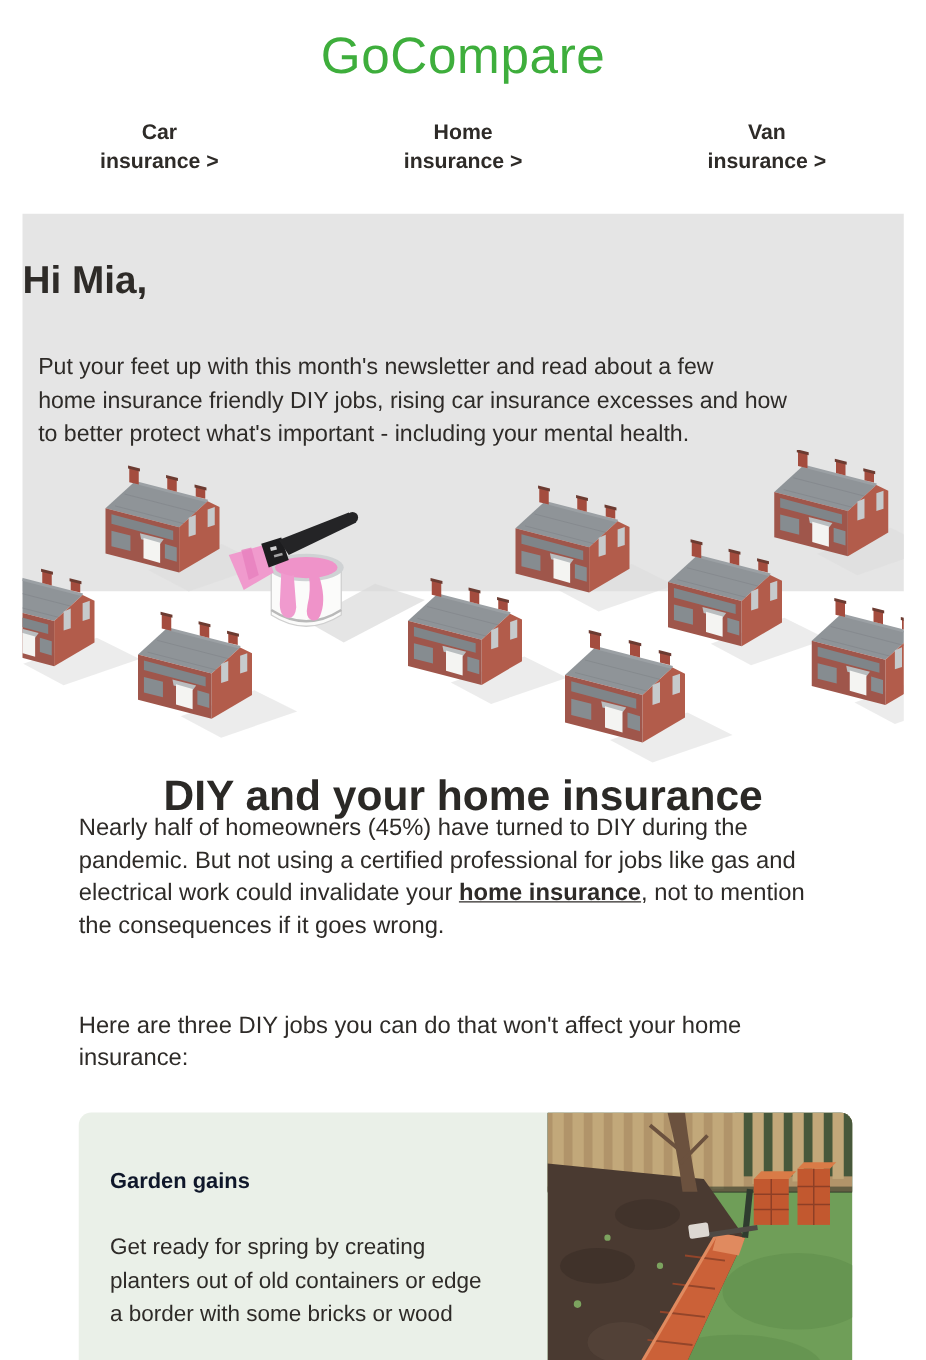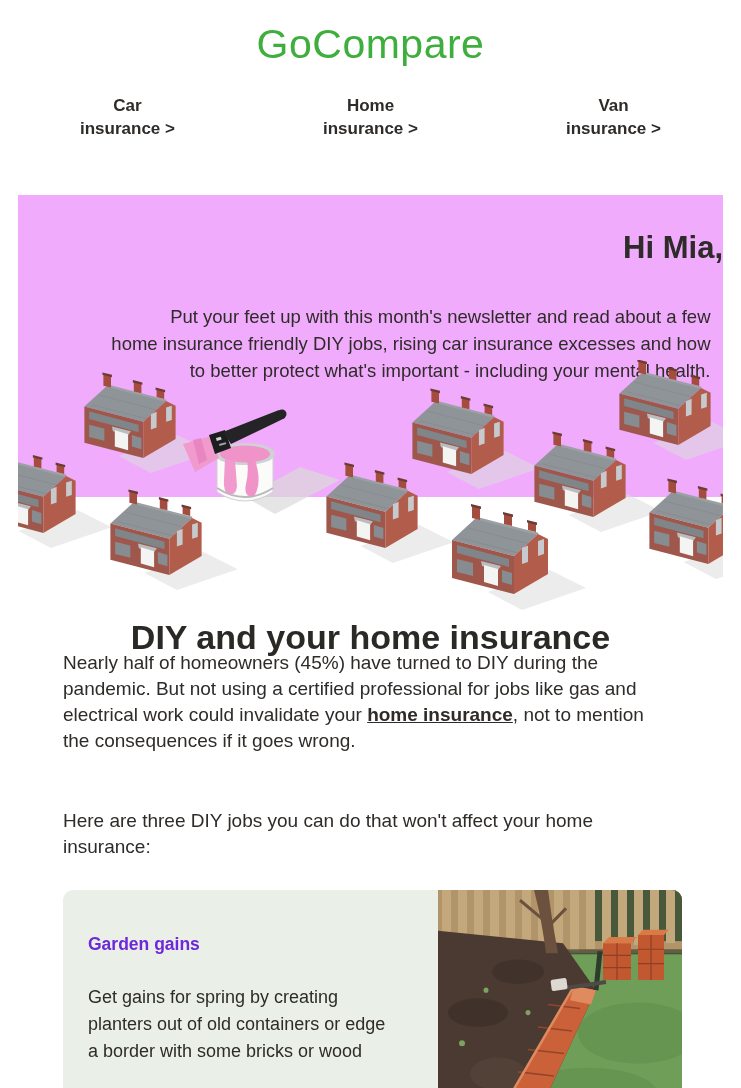--- a/index.html
+++ b/index.html
@@ -3,33 +3,33 @@
 <meta charset="utf-8">
 <style>
   html,body{margin:0;padding:0;background:#ffffff;}
   body{width:741px;height:1088px;overflow:hidden;font-family:"Liberation Sans",sans-serif;color:#2e2b28;}
   .page{position:relative;width:741px;height:1088px;background:#ffffff;overflow:hidden;}
   .col{left:18px;width:705px;gap:24px;}
   .logo{position:absolute;top:24px;left:0;width:741px;text-align:center;
         font-size:41px;font-weight:normal;letter-spacing:0.5px;color:#3eae3c;line-height:40px;}
   .nav{position:absolute;top:94px;display:flex;}
   .nav-item{flex:1;text-align:center;font-size:17px;font-weight:bold;line-height:23px;color:#2e2b28;cursor:pointer;white-space:pre-line;}
-  .hero{position:absolute;top:171px;height:302px;background:#f0abfc;text-align:right;margin-top:24px;}
+  .hero{position:absolute;top:171px;height:302px;background:#e5e5e5;text-align:left;}
   .hero h1{margin:34px 0 0 0;font-size:31px;line-height:38px;font-weight:bold;color:#2e2b28;}
   .hero p{margin:36px auto 0 auto;width:680px;font-size:18.5px;line-height:27px;white-space:pre-line;}
   .illu{position:absolute;top:360px;height:305px;pointer-events:none;}
   .diy-heading{position:absolute;top:616px;left:0;width:741px;text-align:center;
                font-size:34px;line-height:42px;font-weight:bold;color:#2b2926;}
   .bodytext{position:absolute;left:63px;width:640px;font-size:19px;line-height:26px;white-space:pre-line;}
   .p1{top:650px;}
   .p2{top:808px;}
   .inline-link{font-weight:bold;text-decoration:underline;color:#2e2b28;cursor:pointer;white-space:pre-line;}
   .card{position:absolute;top:890px;left:63px;width:619px;height:235px;background:#eaf0e8;border-radius:10px;overflow:hidden;cursor:pointer;}
   .card-text{position:absolute;left:0;top:0;bottom:0;width:365px;padding:0 10px 0 25px;box-sizing:border-box;}
-  .card-title{margin-top:44px;font-size:17.5px;font-weight:bold;color:#6d28d9;}
+  .card-title{margin-top:44px;font-size:17.5px;font-weight:bold;color:#0f172a;}
   .card-body{margin-top:29px;font-size:18px;line-height:27px;white-space:pre-line;}
   .card-photo{position:absolute;right:0;top:0;bottom:0;width:244px;}
   .card-photo svg{display:block;width:100%;height:100%;}
 </style>
 </head>
 <body>
 
 <div class="page">
 
   <div class="logo">GoCompare</div>
@@ -130,21 +130,21 @@
 pandemic. But not using a certified professional for jobs like gas and
 electrical work could invalidate your </span><span class="inline-link">home insurance</span><span>, not to mention
 the consequences if it goes wrong.</span></div>
 
   <div class="bodytext p2">Here are three DIY jobs you can do that won't affect your home
 insurance:</div>
 
   <div class="card">
     <div class="card-text">
       <div class="card-title">Garden gains</div>
-      <div class="card-body">Get gains for spring by creating
+      <div class="card-body">Get ready for spring by creating
 planters out of old containers or edge
 a border with some bricks or wood</div>
     </div>
     <div class="card-photo">
       <svg viewBox="0 0 244 230" preserveAspectRatio="none">
         <rect x="0" y="0" width="244" height="230" fill="#6f9e58"></rect>
         <ellipse cx="200" cy="140" rx="60" ry="30" fill="#5d8c49" opacity="0.5"></ellipse>
         <ellipse cx="150" cy="200" rx="70" ry="26" fill="#618f4c" opacity="0.6"></ellipse>
         <rect x="0" y="0" width="244" height="62" fill="#b0income"></rect>
         <rect x="0" y="0" width="244" height="62" fill="#b1946a"></rect>

